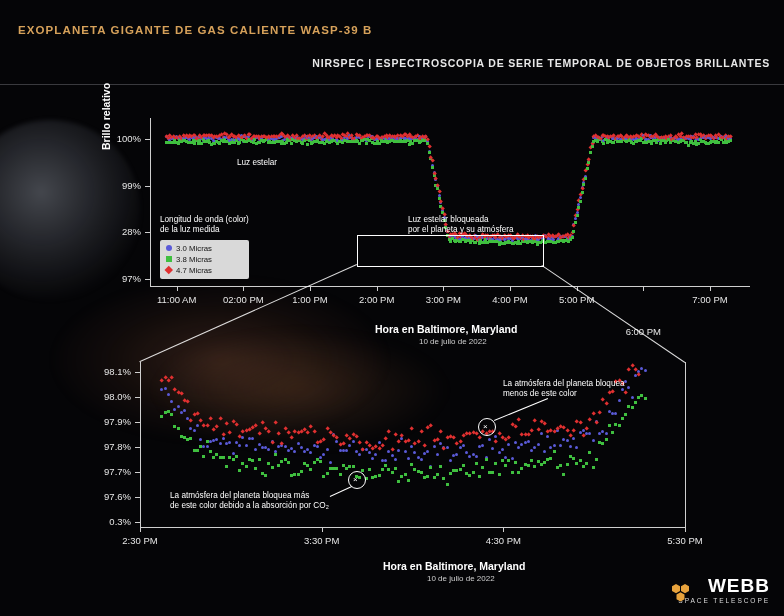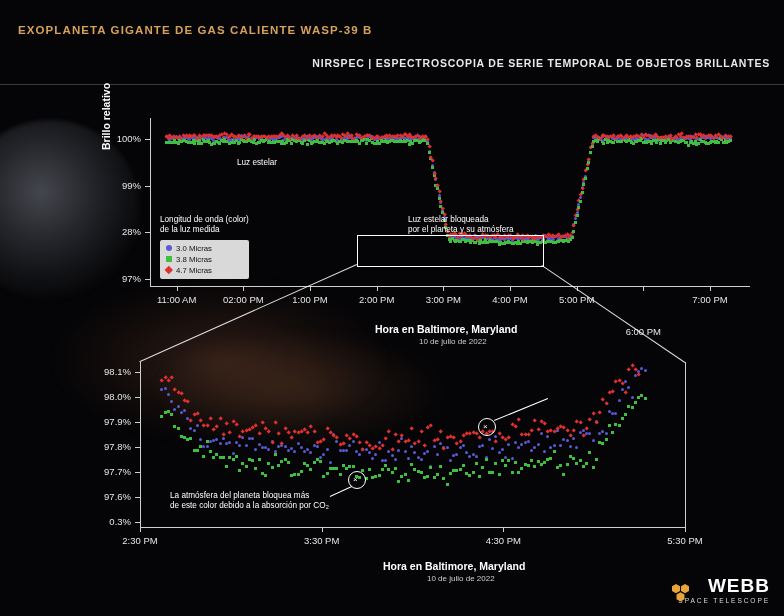--- a/index.html
+++ b/index.html
@@ -1662,20 +1662,24 @@
       <div class="ticky" style="left: 135px; top: 422px;"></div>
       <div class="ticklbl" style="left: 131px; top: 416px; transform: translateX(-100%);">97.9%</div>
       <div class="ticky" style="left: 135px; top: 397px;"></div>
       <div class="ticklbl" style="left: 131px; top: 391px; transform: translateX(-100%);">98.0%</div>
       <div class="ticky" style="left: 135px; top: 372px;"></div>
       <div class="ticklbl" style="left: 131px; top: 366px; transform: translateX(-100%);">98.1%</div>
     </div>
   <div class="axlabel" style="left:383px;top:560px;">Hora en Baltimore, Maryland</div>
   <div class="axsub" style="left:427px;top:574px;">10 de julio de 2022</div>
 
+  <div class="annot" style="left:503px;top:379px;">
+    <span>La atmósfera del planeta bloquea</span><br>
+    <span>menos de este color</span>
+  </div>
   <div class="annot" style="left:170px;top:491px;">
     <span>La atmósfera del planeta bloquea más</span><br>
     <span>de este color debido a la absorción por CO₂</span>
   </div>
 
   <div class="callout-circle" style="left:478px;top:418px;width:16px;height:16px;"></div>
   <div class="callout-x" style="left:483px;top:422px;">×</div>
   <div class="callout-circle" style="left:348px;top:471px;width:16px;height:16px;"></div>
   <div class="callout-x" style="left:353px;top:475px;">×</div>
 

